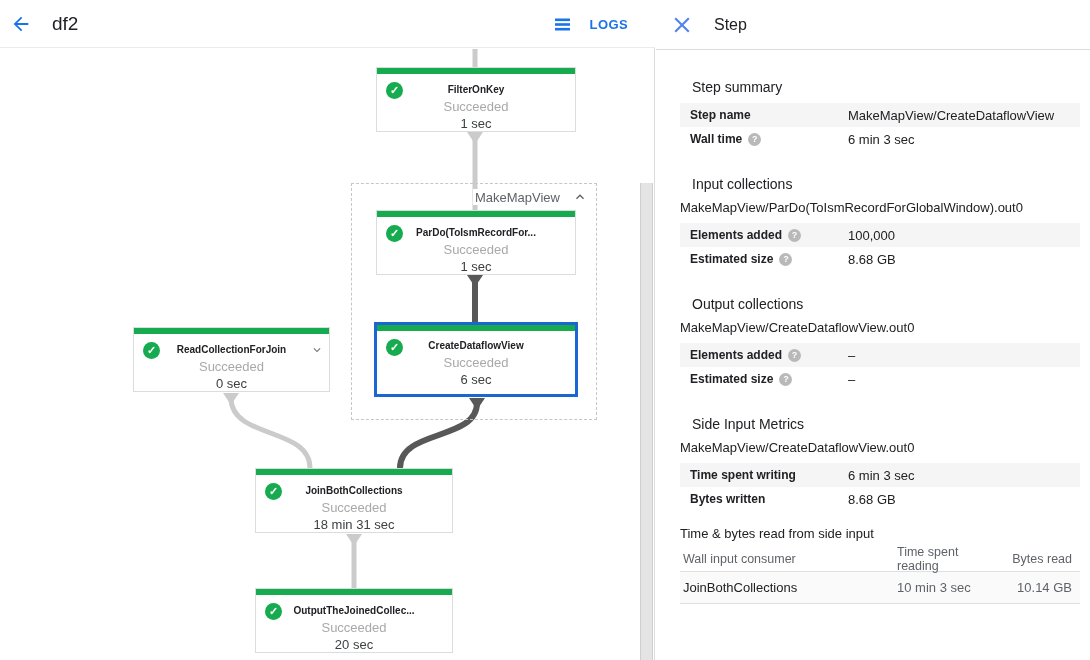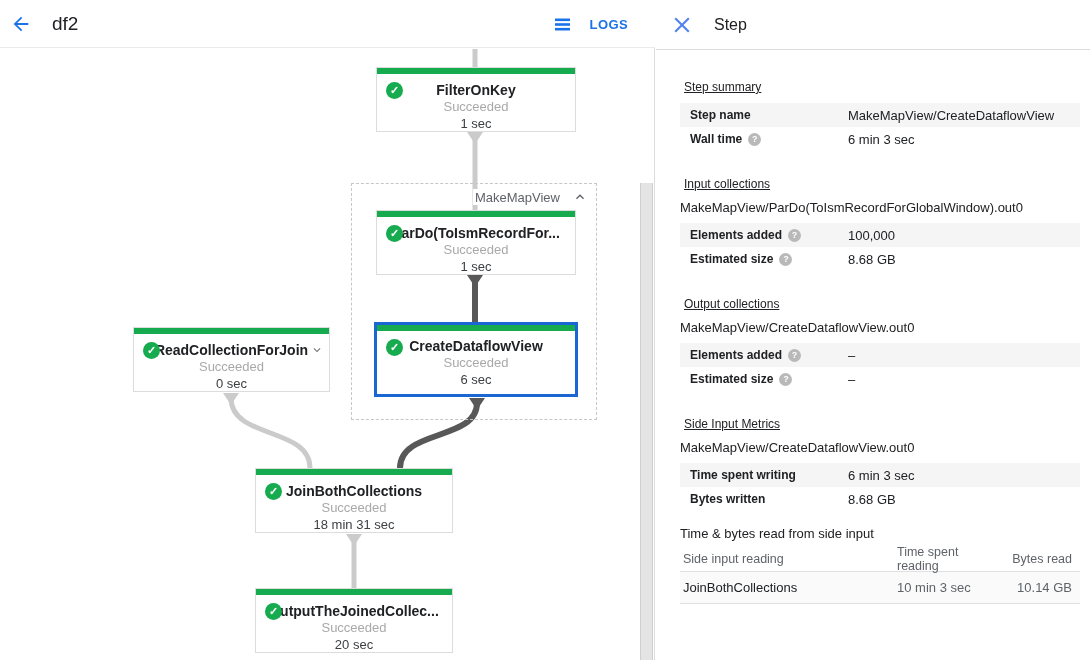--- a/index.html
+++ b/index.html
@@ -22,37 +22,37 @@
                border:1px dashed #c6c6c6; }
   .group-label { position:absolute; top:5px; right:6px; display:flex; align-items:center; gap:12px;
                  color:#5f6368; font-size:13px; cursor:pointer; background:#fff; padding:0 2px; }
 
   .node { position:absolute; background:#fff; border:1px solid #dcdcdc; padding-top:14px; z-index:3; }
   .node.selected { border:3px solid #1a66d2; padding-top:13px; }
   .node .bar { position:absolute; top:0; left:0; right:0; height:6px; background:#16ab4e; }
   .node .check { position:absolute; left:9px; top:14px; width:17px; height:17px; border-radius:50%;
                  background:#16ab4e; color:#fff; font-size:11px; font-weight:700;
                  display:flex; align-items:center; justify-content:center; }
-  .node .title { font-size:14px; font-weight:700; color:#202124; text-align:center; line-height:16px; }
+  .node .title { font-size:10px; font-weight:700; color:#202124; text-align:center; line-height:16px; }
   .node .status { font-size:13px; color:#a9a9a9; text-align:center; line-height:16px; margin-top:1px; }
   .node .dur { font-size:13px; color:#3c4043; text-align:center; line-height:16px; margin-top:1px; }
   .node .node-chevron { position:absolute; right:5px; top:15px; cursor:pointer; }
 
   .scrollbar { position:absolute; left:640px; top:183px; width:13px; height:477px;
                background:#e4e4e4; border-left:1px solid #cfcfcf; border-right:1px solid #cfcfcf; z-index:7; }
   .divider { position:absolute; left:654px; top:0; width:1px; height:660px; background:#dadce0; z-index:5; }
 
   
   .panel { position:absolute; left:656px; top:0; width:434px; height:463px; background:#fff; }
   .panel-header { position:relative; height:50px; border-bottom:1px solid #dadce0; }
   .close-btn { position:absolute; left:17px; top:16px; width:18px; height:18px; cursor:pointer; }
   .panel-title { position:absolute; left:58px; top:0; line-height:50px; font-size:16px; color:#202124; }
   .panel-body { padding:0 10px 0 24px; }
 
-  .section-heading { font-size:12px; font-weight:400; color:#202124; line-height:18px; margin:24px 4px 7px;text-decoration:underline; }
+  .section-heading { font-size:14px; font-weight:400; color:#202124; line-height:18px; margin:24px 12px 7px; }
   .section-heading.first { margin-top:28px; }
   .subtitle { font-size:13px; color:#202124; line-height:16px; margin:0 0 7px; }
 
   .mrow { display:flex; align-items:center; height:24px; padding:0 10px; font-size:13px; color:#202124; }
   .mrow.shade { background:#f5f5f5; }
   .mrow .lbl { width:158px; font-size:12px; font-weight:700; color:#202124;
                display:flex; align-items:center; flex-shrink:0; }
   .help { width:13px; height:13px; border-radius:50%; background:#b9b9b9; color:#fff; font-size:9px;
           font-weight:700; display:inline-flex; align-items:center; justify-content:center;
           margin-left:6px; cursor:pointer; }
@@ -237,21 +237,21 @@
       <span class="lbl">Time spent writing</span>
       <span class="val">6 min 3 sec</span>
     </div>
     <div class="mrow">
       <span class="lbl">Bytes written</span>
       <span class="val">8.68 GB</span>
     </div>
 
     <div class="tbl-heading">Time &amp; bytes read from side input</div>
     <div class="tbl-header">
-      <span class="c1">Side input reading</span>
+      <span class="c1">Wall input consumer</span>
       <span class="c2">Time spent reading</span>
       <span class="c3">Bytes read</span>
     </div>
     <div class="tbl-row">
       <span class="c1">JoinBothCollections</span>
       <span class="c2">10 min 3 sec</span>
       <span class="c3">10.14 GB</span>
     </div>
 
   </div>

